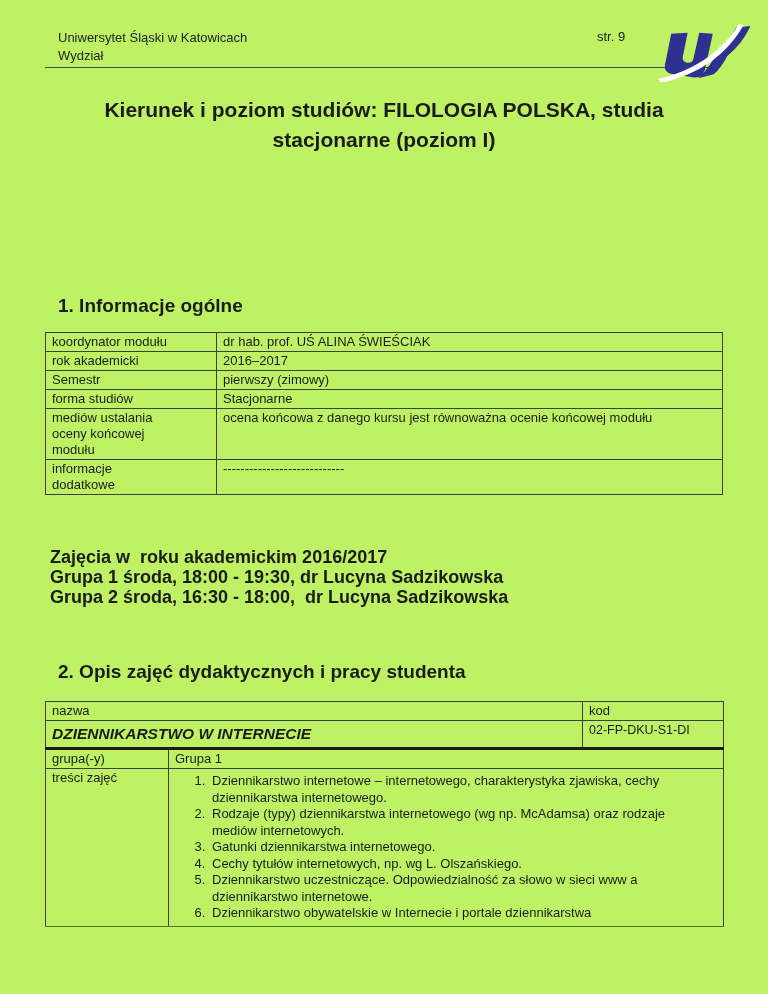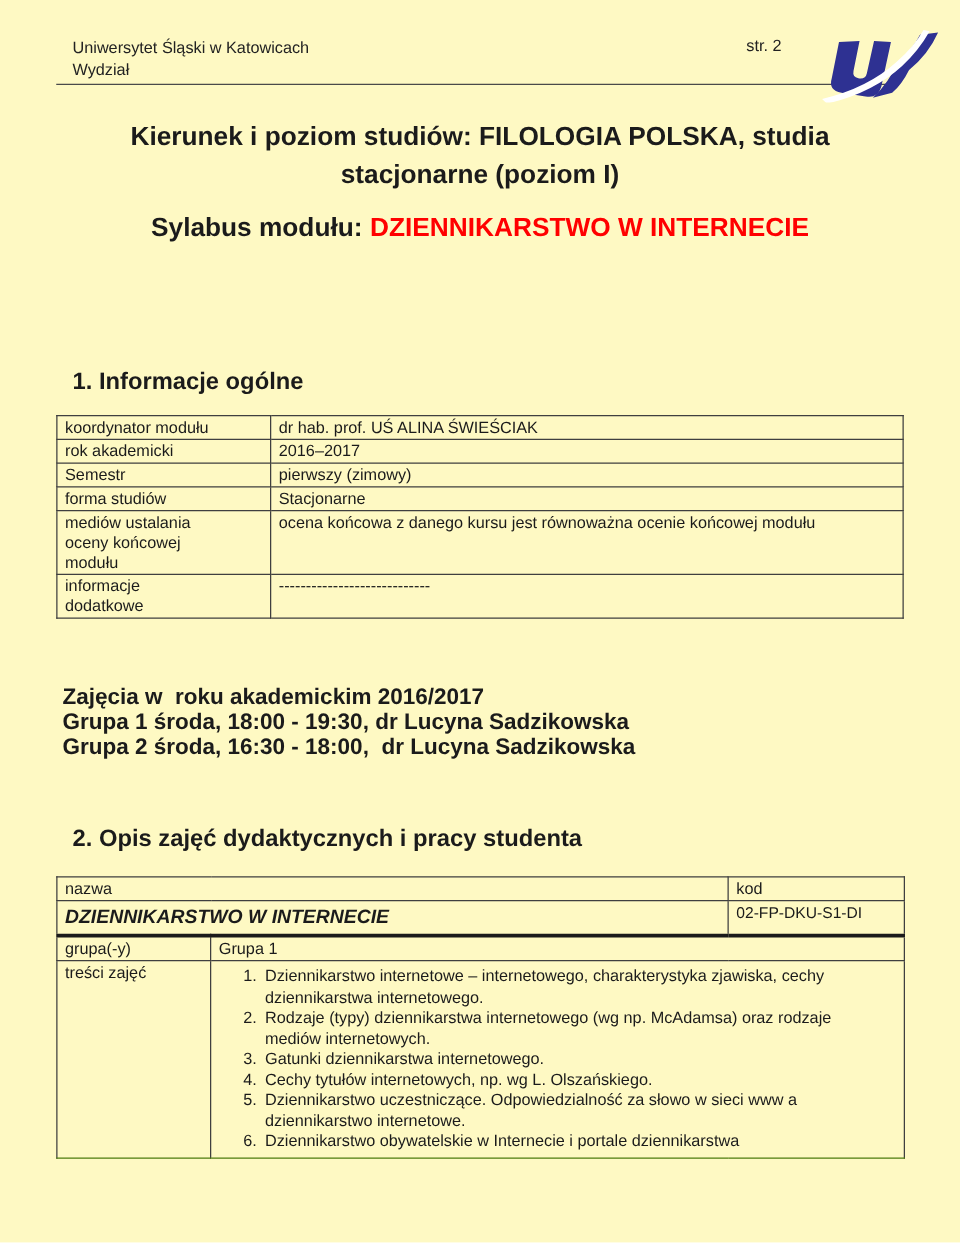--- a/index.html
+++ b/index.html
@@ -1,20 +1,20 @@
 <!DOCTYPE html>
 <html><head>
 <meta charset="utf-8">
 <style>
   html, body { margin: 0; padding: 0; background: #ffffff; }
   .page {
     position: relative;
     width: 768px;
     height: 994px;
-    background: #fef9c3;
+    background: #bef264;
     font-family: "Liberation Sans", sans-serif;
     color: #1b1b1b;
     overflow: hidden;
   }
   
   .header-left {
     position: absolute; top: 29px; left: 58px;
     font-size: 13px; line-height: 18px; color: #222;
   }
   .page-num {
@@ -95,35 +95,32 @@
 </style>
 </head>
 <body>
 
 <div class="page">
 
   <div class="header-left">
     <div>Uniwersytet Śląski w Katowicach</div>
     <div>Wydział</div>
   </div>
-  <div class="page-num">str. 2</div>
+  <div class="page-num">str. 9</div>
   <div class="header-rule"></div>
 
   <svg class="logo" viewBox="0 0 100 60" aria-hidden="true">
     <path d="M14 10 L8 40 Q5 50 16 52 L36 55 Q46 57 49 47 L57 10 L43 9 L37 36 Q36 41 30 40 Q25 39 26 34 L31 9 Z" fill="#2e3192"></path>
     <path d="M63 26 Q75 16 81 4 L96 2 Q88 20 72 33 Q66 45 58 52 L42 56 Q55 44 63 26 Z" fill="#2e3192"></path>
     <path fill="#ffffff" d="M0 57 Q38 48 62 26 Q76 14 84 0 L89 1 Q80 17 66 30 Q42 52 4 61 Z"></path>
   </svg>
 
   <div class="title-main">Kierunek i poziom studiów: FILOLOGIA POLSKA, studia
 stacjonarne (poziom I)</div>
 
-  <div class="title-sylabus">
-    <span>Sylabus modułu:</span><span class="red module-name">DZIENNIKARSTWO W INTERNECIE</span>
-  </div>
 
 
   <h2 class="sec-head sec1">1. Informacje ogólne</h2>
 
   <table class="t1">
     <tbody>
       <tr>
         <td class="lbl">koordynator modułu</td>
         <td>dr hab. prof. UŚ ALINA ŚWIEŚCIAK</td>
       </tr>

